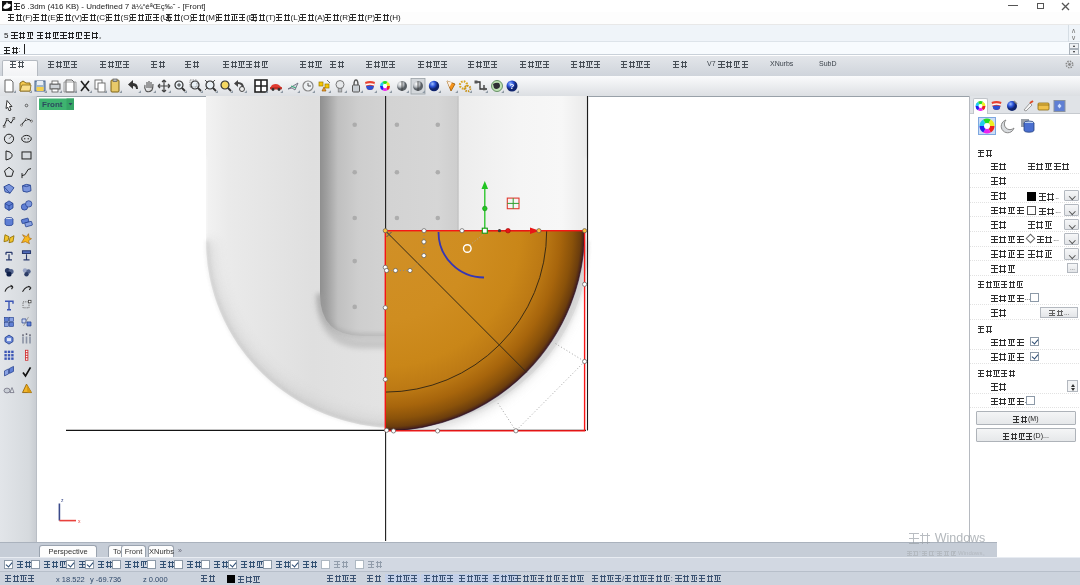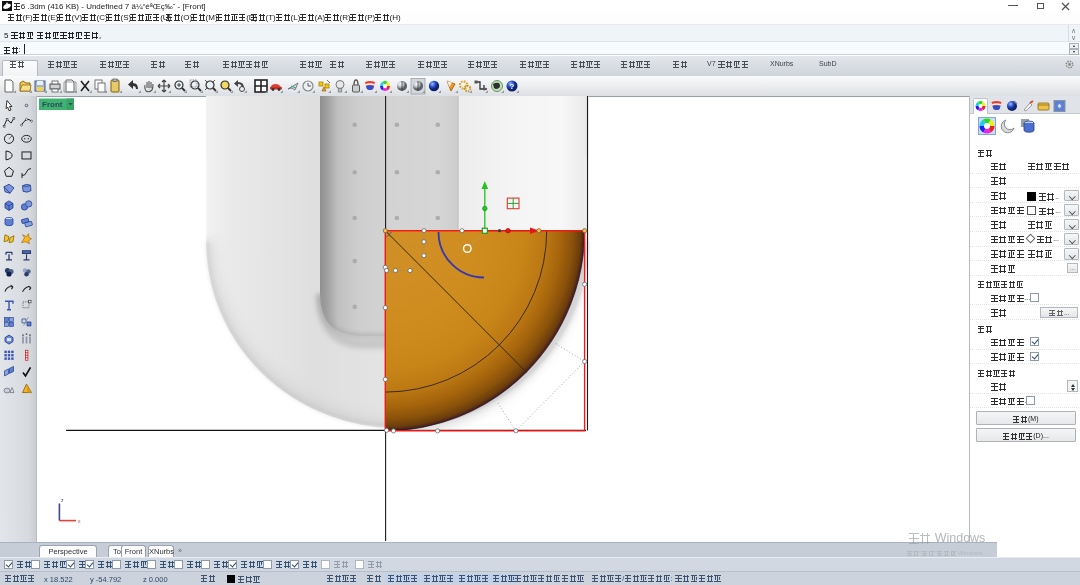--- a/index.html
+++ b/index.html
@@ -757,22 +757,22 @@
     <div class="oslab" style="left:275.5px;color:#27476b"><i class="cj g1"></i><i class="cj g2"></i></div>
     <div class="cb ck" style="left:290px"></div>
     <div class="oslab" style="left:302.5px;color:#27476b"><i class="cj g1"></i><i class="cj g2"></i></div>
     <div class="cb" style="left:321px;border-color:#aeb8c2"></div>
     <div class="oslab" style="left:333.5px;color:#8d99a7"><i class="cj g1"></i><i class="cj g2"></i></div>
     <div class="cb" style="left:355px;border-color:#aeb8c2"></div>
     <div class="oslab" style="left:367.5px;color:#8d99a7"><i class="cj g1"></i><i class="cj g2"></i></div>
   </div>
 <div class="status">
     <div class="stlab" style="left:4px"><i class="cj g1"></i><i class="cj g2"></i><i class="cj g3"></i><i class="cj g1"></i></div>
-    <div class="stlab" style="left:44px;font-size:7.5px">x 18.522</div>
-    <div class="stlab" style="left:90px;font-size:7.5px">y -54.792</div>
+    <div class="stlab" style="left:56px;font-size:7.5px">x 18.522</div>
+    <div class="stlab" style="left:90px;font-size:7.5px">y -69.736</div>
     <div class="stlab" style="left:143px;font-size:7.5px">z 0.000</div>
     <div class="stlab" style="left:200px"><i class="cj g1"></i><i class="cj g2"></i></div>
     <div class="stlab" style="left:227px"><span style="display:inline-block;width:8px;height:8px;background:#000;vertical-align:-1.5px"></span> <i class="cj g1"></i><i class="cj g2"></i><i class="cj g3"></i></div>
     <div class="stlab" style="left:326px"><i class="cj g1"></i><i class="cj g2"></i><i class="cj g3"></i><i class="cj g1"></i></div>
     <div class="stlab" style="left:366px"><i class="cj g1"></i><i class="cj g2"></i></div>
     <div class="stlab sthl" style="left:385px"><i class="cj g1"></i><i class="cj g2"></i><i class="cj g3"></i><i class="cj g1"></i></div>
     <div class="stlab sthl" style="left:421px"><i class="cj g1"></i><i class="cj g2"></i><i class="cj g3"></i><i class="cj g1"></i></div>
     <div class="stlab sthl" style="left:456px"><i class="cj g1"></i><i class="cj g2"></i><i class="cj g3"></i><i class="cj g1"></i></div>
     <div class="stlab sthl" style="left:490px"><i class="cj g1"></i><i class="cj g2"></i><i class="cj g3"></i></div>
     <div class="stlab" style="left:514px"><i class="cj g1"></i><i class="cj g2"></i><i class="cj g3"></i><i class="cj g1"></i><i class="cj g2"></i><i class="cj g3"></i></div>

